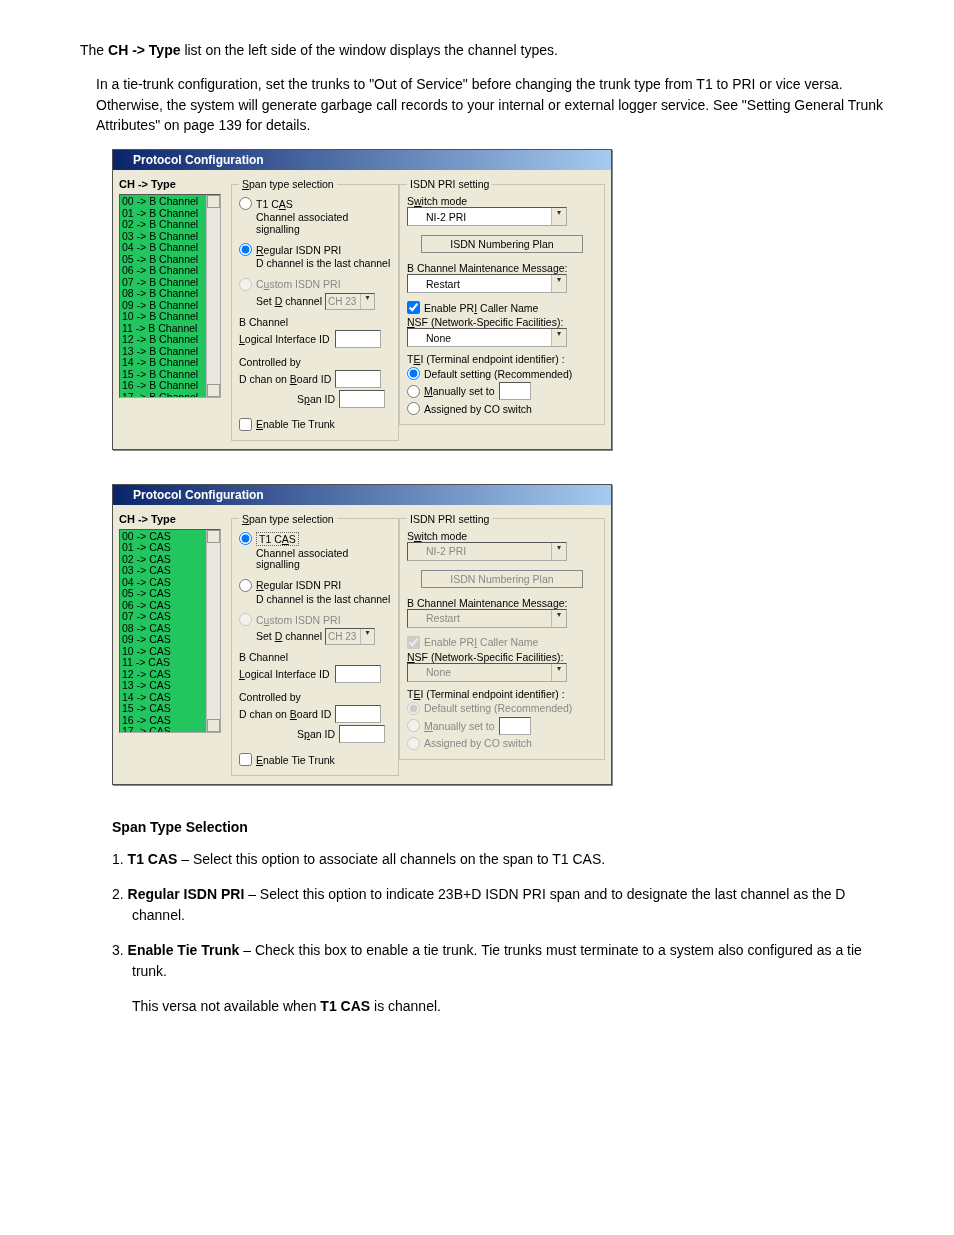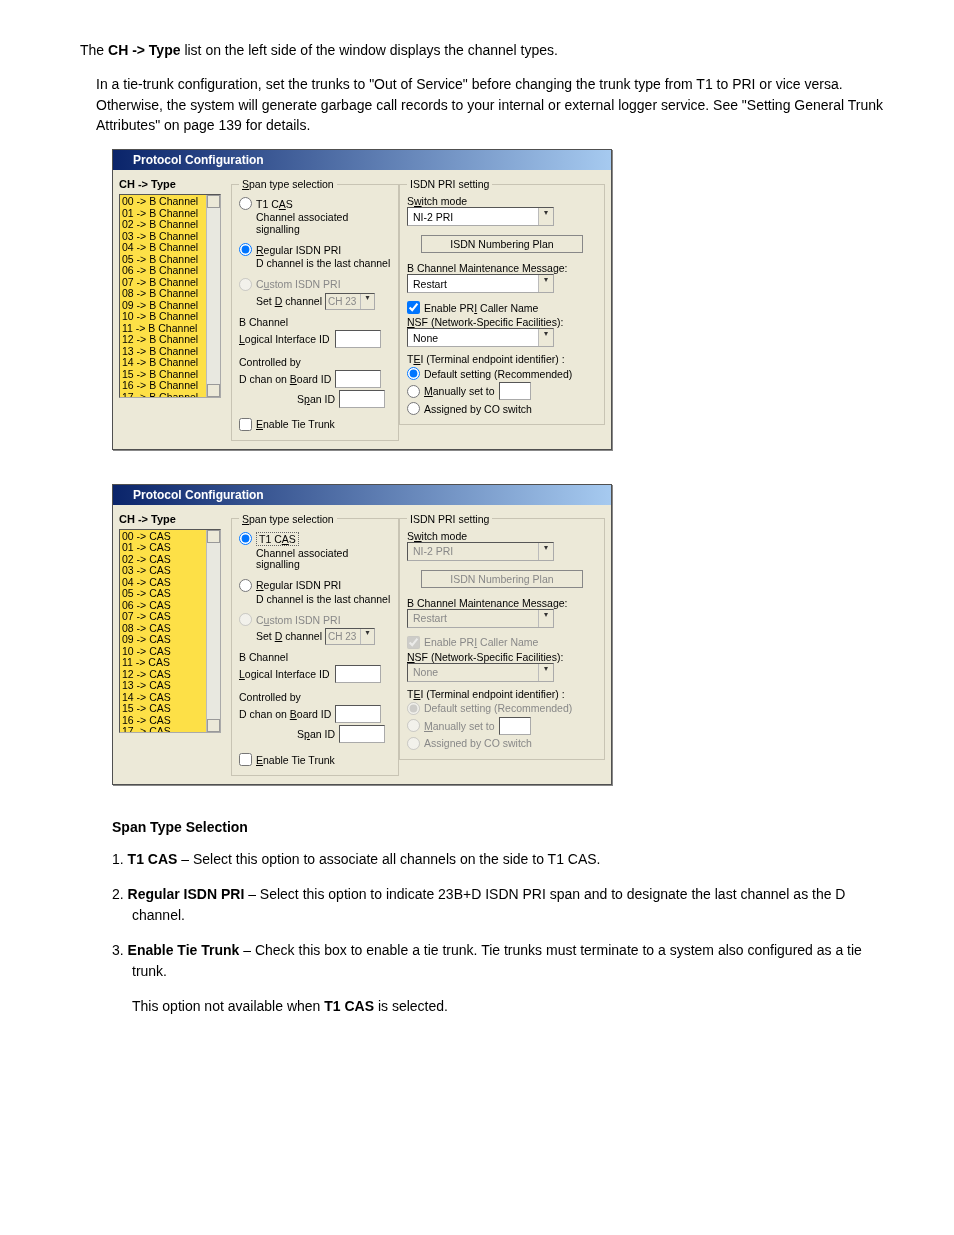--- a/index.html
+++ b/index.html
@@ -39,21 +39,21 @@
     display: flex;
     padding: 8px 6px 4px 6px;
     font-size: 10.5px;
     color: #000;
   }
   .col-left { width: 112px; }
   .ch-header { font-size: 11px; font-weight: bold; margin-bottom: 4px; }
   .listbox {
     width: 100px;
     height: 202px;
-    background: #fde047;
+    background: #22c55e;
     border: 1px inset #aaa;
     overflow: hidden;
     position: relative;
   }
   .listbox ul {
     list-style: none;
     margin: 0;
     padding: 1px 2px;
     font-size: 10.5px;
     line-height: 11.5px;
@@ -129,21 +129,21 @@
   .btn.dim { color: #888; }
   .wide-combo {
     width: 140px;
     height: 17px;
     border: 1px inset #aaa;
     background: #fff;
     font-size: 10.5px;
     display: flex;
     align-items: center;
     justify-content: space-between;
-    padding-left: 5px;
+    padding-left: 18px;
   }
   .wide-combo .arrow {
     width: 14px; height: 100%;
     background: #ece9d8;
     border-left: 1px solid #bbb;
     text-align: center;
     font-size: 8px;
     color: #333;
   }
   .wide-combo.dim { color: #888; background: #ece9d8; }
@@ -412,19 +412,19 @@
             <input type="radio" disabled="" style="">
             <label>Assigned by CO switch</label>
           </div>
       </fieldset>
     </div>
   </div>
 </div>
 
 <div class="section-head">Span Type Selection</div>
 
-<p class="num-item">1. <span class="lead">T1 CAS</span><span> – Select this option to associate all channels on the side to T1 CAS.</span></p>
+<p class="num-item">1. <span class="lead">T1 CAS</span><span> – Select this option to associate all channels on the span to T1 CAS.</span></p>
 
 <p class="num-item">2. <span class="lead">Regular ISDN PRI</span><span> – Select this option to indicate 23B+D ISDN PRI span and to designate the last channel as the D channel.</span></p>
 
 <p class="num-item">3. <span class="lead">Enable Tie Trunk</span><span> – Check this box to enable a tie trunk. Tie trunks must terminate to a system also configured as a tie trunk.</span></p>
 
-<p class="note-indent"><span>This option not available when </span><span class="bold">T1 CAS</span><span> is selected.</span></p>
+<p class="note-indent"><span>This versa not available when </span><span class="bold">T1 CAS</span><span> is channel.</span></p>
 
 </body></html>

